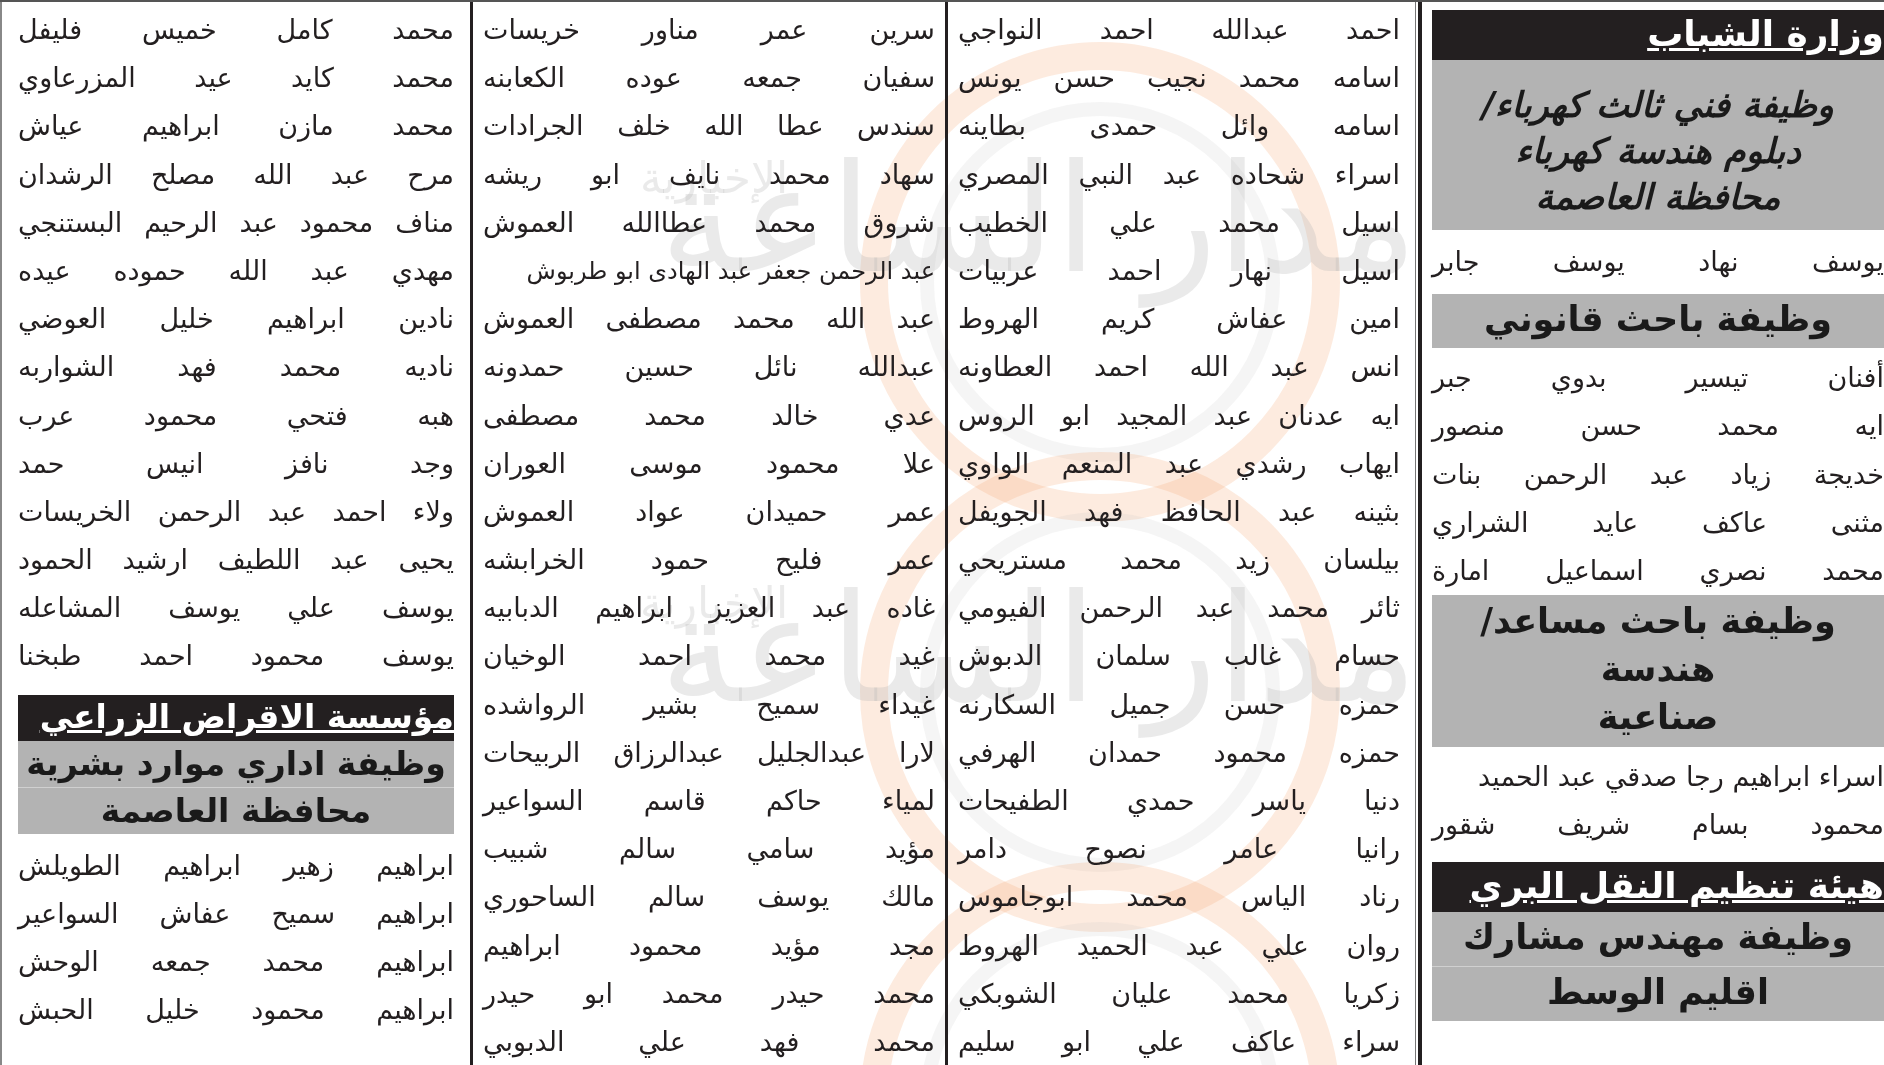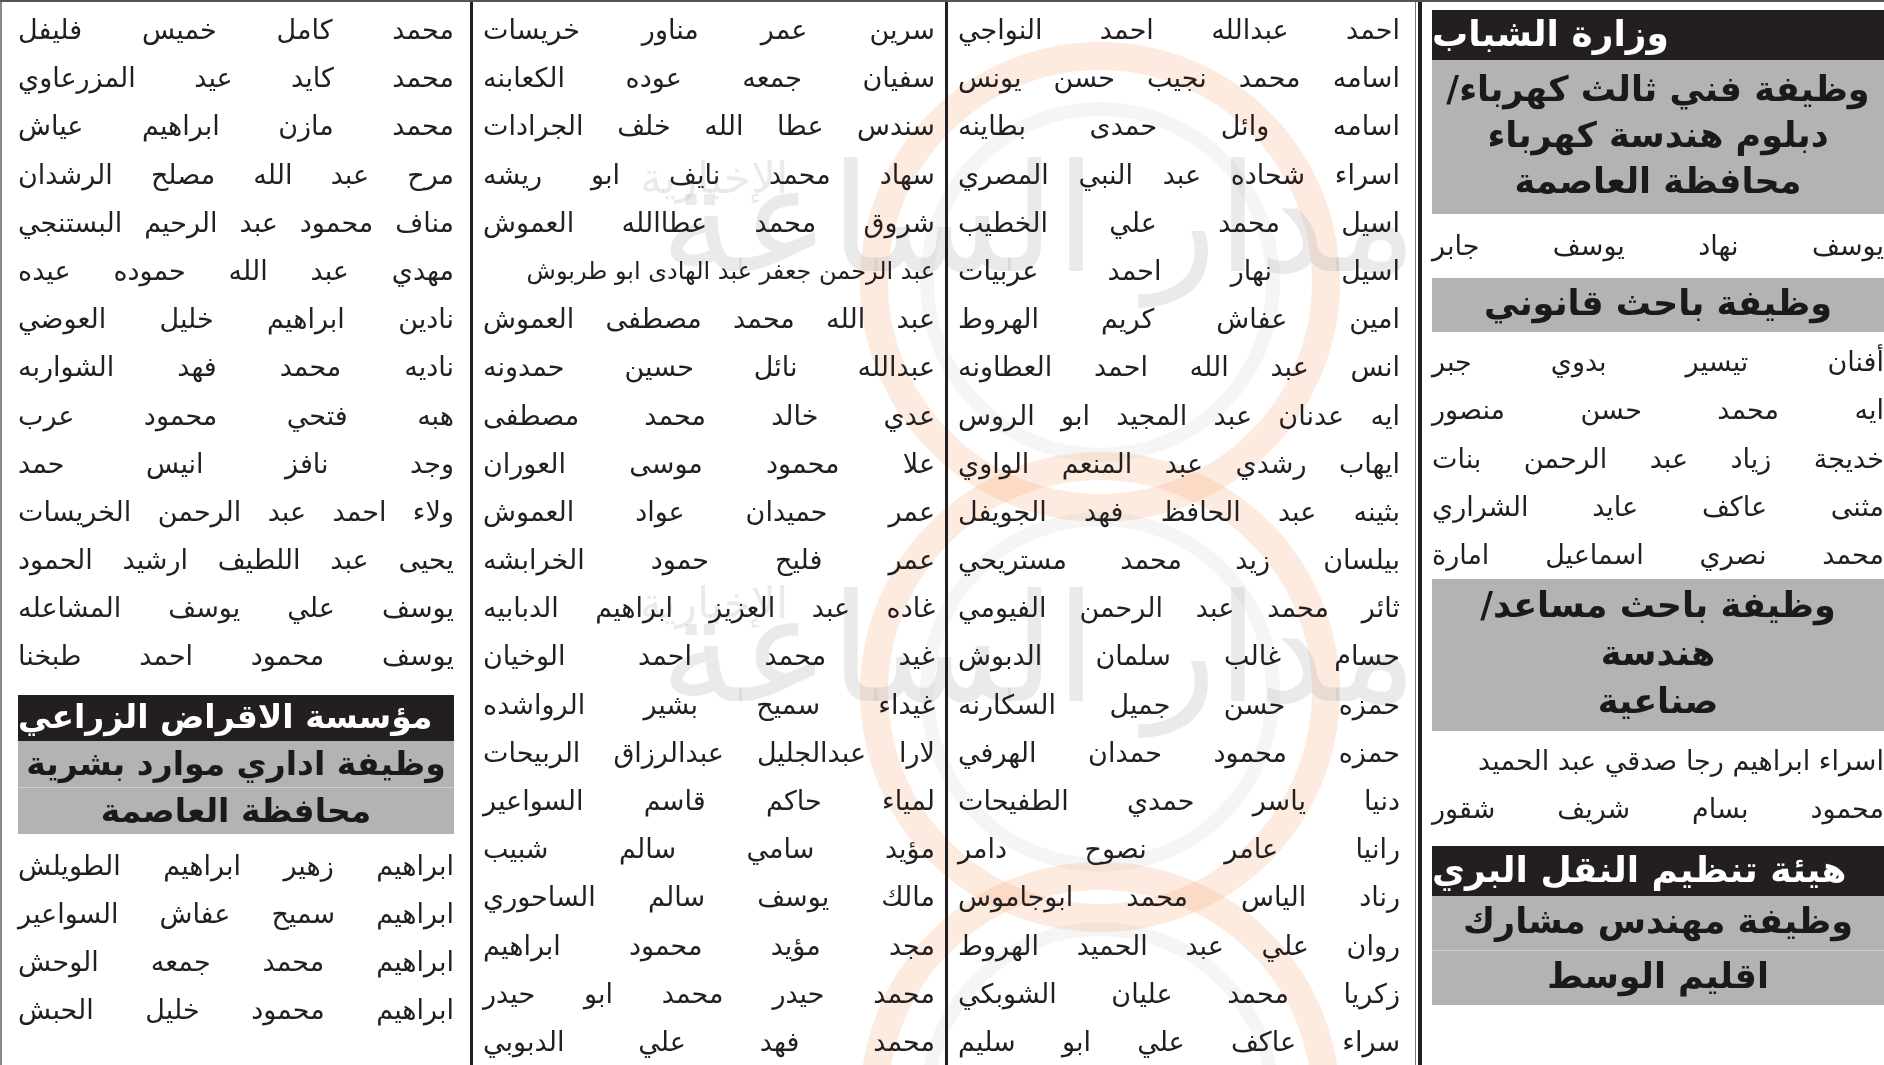--- a/index.html
+++ b/index.html
@@ -17,22 +17,22 @@
   .col.c3 { left:475px; width:470px; padding:4px 10px 0 8px; }
   .col.c4 { left:0; width:468px; padding:4px 14px 0 16px; border-left:2px solid #888; }
   .divider { position:absolute; top:0; height:1065px; width:4px; background:#231f20; }
   .name-row {
     height:48.2px; line-height:48px; font-size:27px; white-space:nowrap;
     display:flex; justify-content:space-between; direction:rtl;
   }
   .name-row.tight { justify-content:flex-start; gap:12px; }
   .name-row span { display:inline-block; }
   .hdr-black {
-    background:#231f20; color:#ffffff; font-weight:bold; text-align:left;
-    font-size:36px; line-height:44px; padding:2px 0 4px 0; white-space:nowrap;
+    background:#231f20; color:#ffffff; font-weight:bold; text-align:right;
+    font-size:36px; line-height:44px; padding:2px 0 4px 0; white-space:nowrap;text-decoration:underline;
   }
   .hdr-gray {
     background:#b3b3b3; color:#1a1a1a; font-weight:bold; text-align:center;
     font-size:35px; line-height:46px; padding:2px 0 6px 0;
   }
   .hdr-gray.split { border-top:1px solid #d0d0d0; }
   .block { margin:0 0 0 0; }
   
   .wm { position:absolute; pointer-events:none; }
   .wm-ring {
@@ -70,21 +70,21 @@
   <div class="wm-text" style="left:640px;top:150px;font-size:44px;">الإخبارية</div>
   <div class="wm-text" style="left:640px;top:575px;font-size:44px;">الإخبارية</div>
 
   <div class="divider" style="left:1418px;"></div>
   <div class="divider" style="left:945px;width:3px;"></div>
   <div class="divider" style="left:470px;width:3px;"></div>
 
   <div class="col c1">
     <div class="block">
       <div class="hdr-black">وزارة الشباب</div>
-      <div class="hdr-gray" style="line-height:46px;padding-top:6px;padding-bottom:10px;">
+      <div class="hdr-gray" style="line-height:46px;padding-top:22px;padding-bottom:10px;font-style:italic;">
         <div>وظيفة فني ثالث كهرباء/</div>
         <div>دبلوم هندسة كهرباء</div>
         <div>محافظة العاصمة</div>
       </div>
       <div class="name-row" style="margin-top:8px;">
         <span>يوسف</span>
           <span>نهاد</span>
           <span>يوسف</span>
           <span>جابر</span>
       </div>

